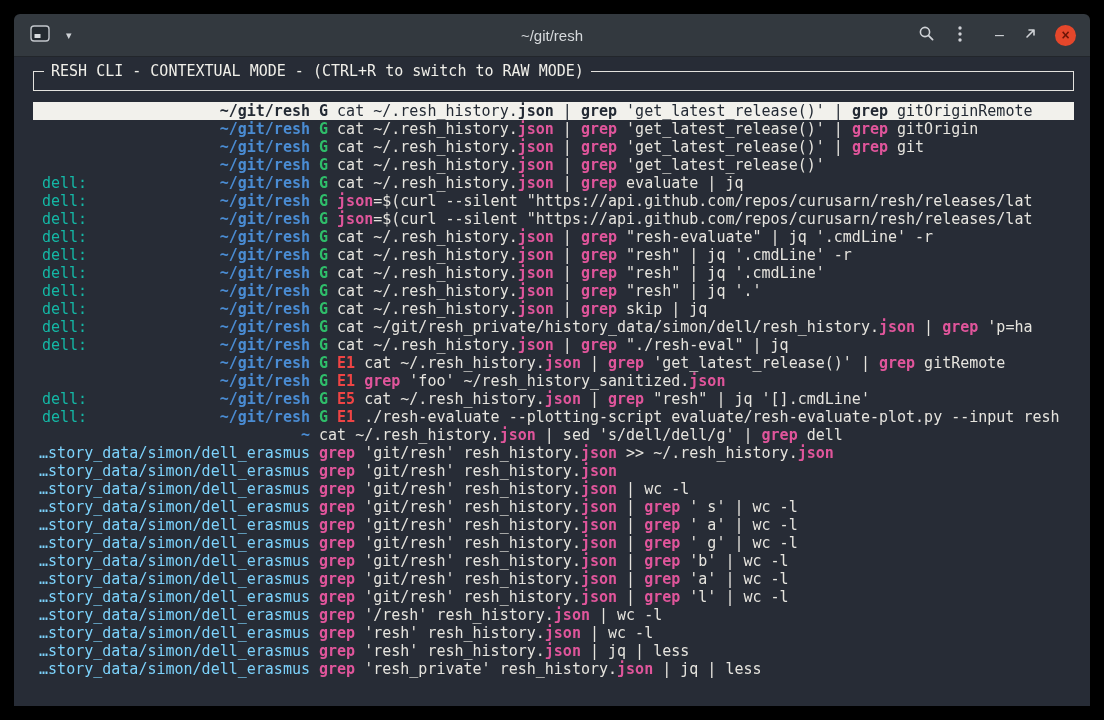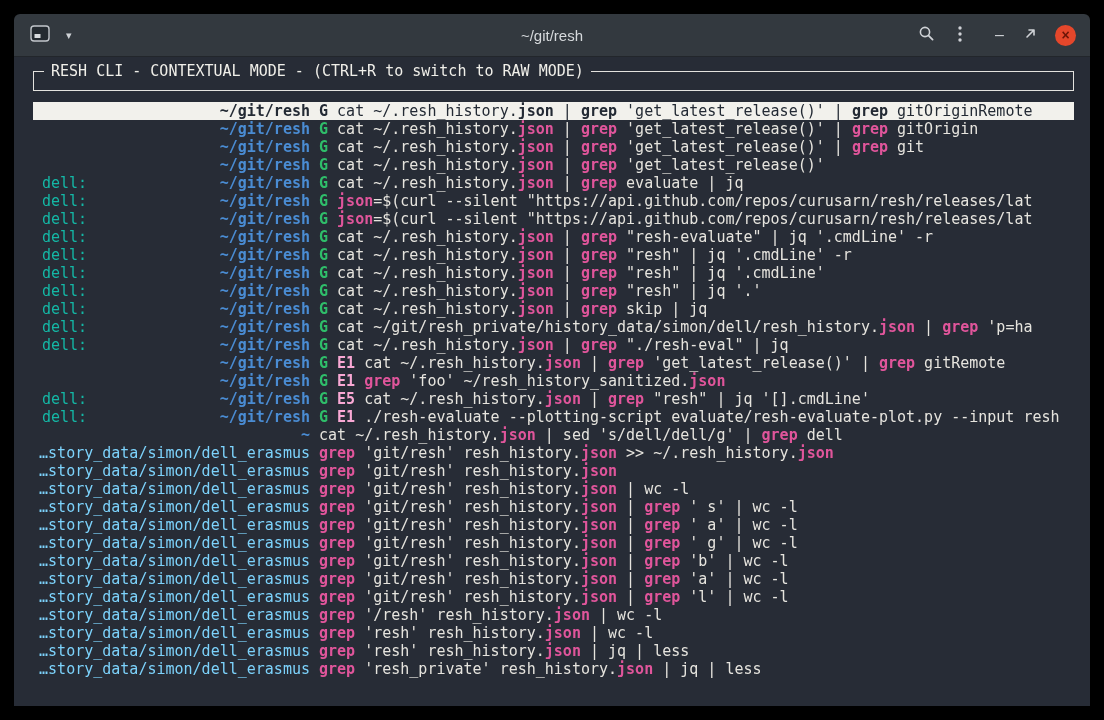--- a/index.html
+++ b/index.html
@@ -47,21 +47,21 @@
   .resh-query{color:#eceae4;white-space:pre;}
   
   .rows{white-space:pre;}
   .row{white-space:pre;height:18px;overflow:hidden;}
   .row.selected{background:#f2f1ec;}
   .left{display:inline-block;width:277px;text-align:right;position:relative;vertical-align:top;}
   .host{position:absolute;left:9px;top:0;color:#14b8a6;}
   .dir{color:#4a8cd3;font-weight:bold;}
   .dir.dim{color:#7dd3fc;font-weight:normal;}
   .f-G{color:#2fbe6a;font-weight:bold;}
-  .f-E{color:#f9a8d4;font-weight:bold;}
+  .f-E{color:#ef4444;font-weight:bold;}
   .cmd{color:#e6e4de;}
   .m{color:#e0559b;font-weight:bold;}
   .row.selected .host,.row.selected .dir,.row.selected .cmd,
   .row.selected .f-G,.row.selected .f-E{color:#232a34;}
   .row.selected .m{color:#232a34;font-weight:bold;}
 </style>
 </head>
 <body>
 
 <div class="window">

